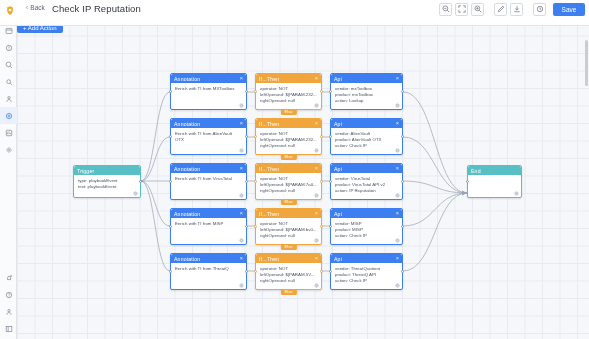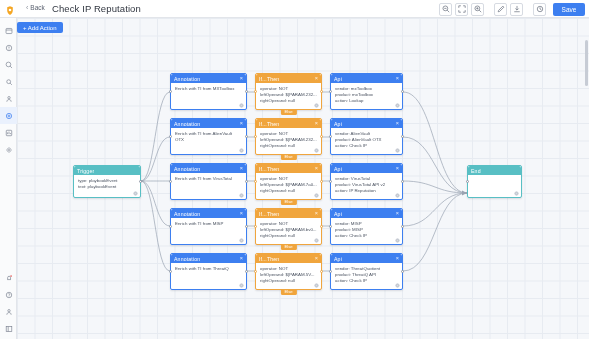--- a/index.html
+++ b/index.html
@@ -2,21 +2,21 @@
 <html><head>
 <meta charset="utf-8">
 <style>
   * { box-sizing: border-box; margin:0; padding:0; }
   html,body { width:589px; height:339px; overflow:hidden; background:#fff;
     font-family:"Liberation Sans", sans-serif; }
 
   .app { position:relative; width:589px; height:339px; }
 
   
-  .topbar { position:absolute; left:0; top:0; width:589px; height:18px;
+  .topbar { position:absolute; left:0; top:0; width:589px; height:26px;
     background:#ffffff; border-bottom:1px solid #e2e5ea; z-index:40; }
   .logo { position:absolute; left:4px; top:3px; width:12px; height:12px; }
   .back { position:absolute; left:26px; top:4px; font-size:6.5px; color:#5b6270;
     display:flex; align-items:center; gap:2px; cursor:pointer; }
   .back .chev { font-size:7px; line-height:1; color:#8b919c; }
   .pagetitle { position:absolute; left:52px; top:2.5px; font-size:9.5px;
     color:#323741; letter-spacing:.1px; }
 
   .tools { position:absolute; right:4px; top:2.5px; display:flex; align-items:center; gap:3px; }
   .tbtn { width:13px; height:13px; border:1px solid #d7dbe2; border-radius:2px;

